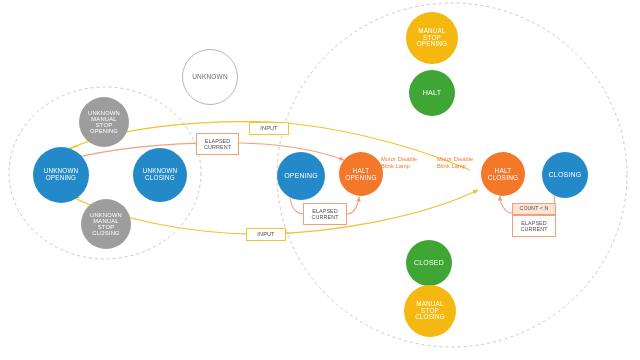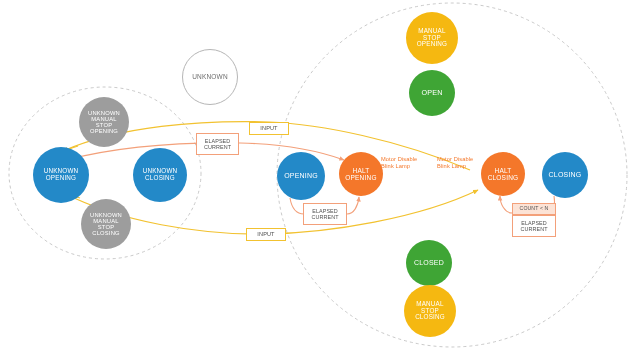--- a/index.html
+++ b/index.html
@@ -144,21 +144,21 @@
 CLOSING</span>
   </div>
 
   <div class="node yellow" style="left:406px; top:12px; width:52px; height:52px; font-size:6.3px;">
     <span class="label">MANUAL
 STOP
 OPENING</span>
   </div>
 
   <div class="node green" style="left:409px; top:70px; width:46px; height:46px; font-size:7.2px;">
-    <span class="label">OPEN</span>
+    <span class="label">HALT</span>
   </div>
 
   <div class="node blue" style="left:277px; top:152px; width:48px; height:48px; font-size:7px;">
     <span class="label">OPENING</span>
   </div>
 
   <div class="node orange" style="left:339px; top:152px; width:44px; height:44px; font-size:6.5px;">
     <span class="label">HALT
 OPENING</span>
   </div>

